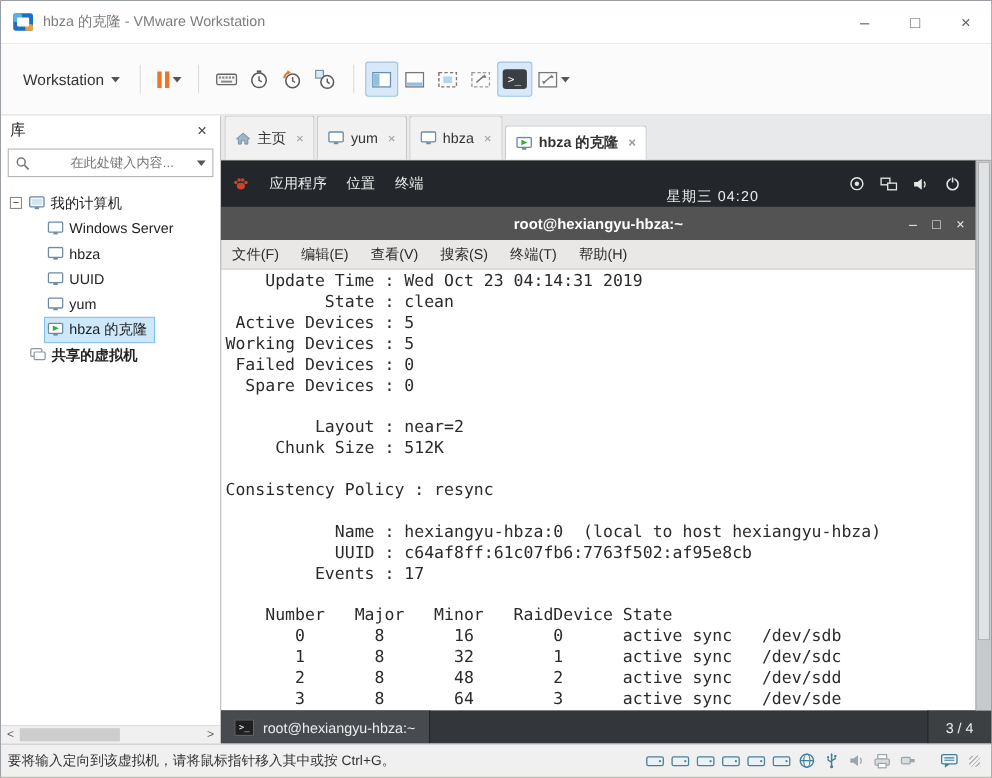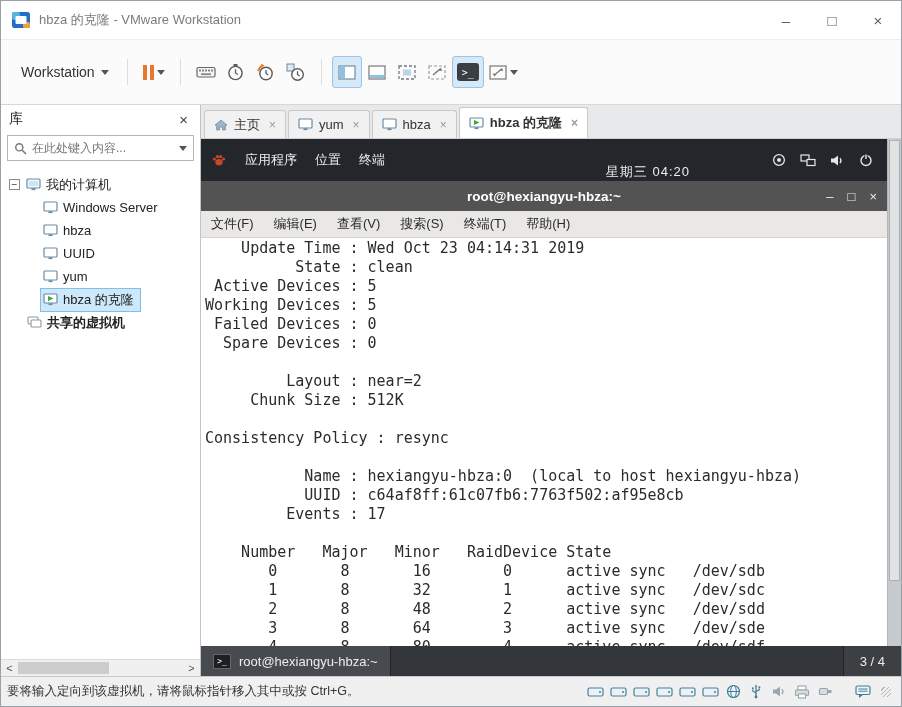--- a/index.html
+++ b/index.html
@@ -26,38 +26,38 @@
 
   
   .content { flex:1; display:flex; min-height:0; }
 
   
   .library { flex:0 0 200px; width:200px; border-right:1px solid #c3c3c3; display:flex; flex-direction:column; background:#fff; min-height:0; }
   .lib-header { flex:0 0 28px; display:flex; align-items:center; padding:0 8px; font-size:14px; color:#222; }
   .lib-header .hdr-label { flex:1; }
   .lib-close { color:#444; font-size:15px; padding:0 4px; }
   .lib-search { flex:0 0 26px; margin:2px 6px 8px 6px; border:1px solid #b5b5b5; display:flex; align-items:center; padding:0 6px; gap:5px; background:#fff; }
-  .lib-search input { border:none; outline:none; flex:1; min-width:0; font-size:12px; color:#555; font-family:"Liberation Sans",sans-serif; }
+  .lib-search input { border:none; outline:none; flex:1; min-width:0; font-size:12px; color:#555; font-family:"Liberation Sans",sans-serif;margin-left:32px; }
   .lib-tree { flex:1; overflow:hidden; padding-top:4px; }
   .tree-row { height:23px; display:flex; align-items:center; padding-left:8px; white-space:nowrap; }
   .tree-row .inner { display:inline-flex; align-items:center; gap:5px; padding:2px 6px 2px 2px; }
   .tree-row.child { padding-left:40px; }
   .tree-row .inner.selected { background:#cde8fa; outline:1px solid #7fc0e8; }
   .expander { width:11px; height:11px; border:1px solid #8a8a8a; background:#fff; display:inline-flex; align-items:center; justify-content:center; font-size:10px; line-height:1; color:#333; margin-right:4px; }
   .lib-hscroll { flex:0 0 17px; display:flex; align-items:stretch; background:#f0f0f0; border-top:1px solid #dcdcdc; }
   .scroll-arrow { width:17px; display:flex; align-items:center; justify-content:center; color:#555; font-size:11px; }
   .hscroll-track { flex:1; position:relative; }
   .hscroll-thumb { position:absolute; left:0; top:2px; bottom:2px; width:55%; background:#cdcdcd; }
 
   
   .main { flex:1; display:flex; flex-direction:column; min-width:0; min-height:0; }
 
   
   .tabs { flex:0 0 34px; background:#e7e9ea; display:flex; align-items:flex-end; padding-left:3px; gap:2px; border-bottom:1px solid #cfcfcf; }
-  .tab { height:28px; display:flex; align-items:center; gap:6px; padding:0 9px; background:#f1f1f1; border:1px solid #c9c9c9; border-bottom:none; border-radius:3px 3px 0 0; color:#333; font-size:13px; white-space:nowrap; }
+  .tab { height:40px; display:flex; align-items:center; gap:6px; padding:0 9px; background:#f1f1f1; border:1px solid #c9c9c9; border-bottom:none; border-radius:3px 3px 0 0; color:#333; font-size:13px; white-space:nowrap; }
   .tab.active { background:#fff; height:31px; font-weight:bold; }
   .tab-close { color:#9a9a9a; font-size:12px; margin-left:3px; }
 
   
   .vm { flex:1; display:flex; flex-direction:column; min-height:0; background:#3c3c3c; }
   .vm-body { flex:1; display:flex; min-height:0; }
   .vm-main { flex:1; display:flex; flex-direction:column; min-width:0; }
   .vm-topbar { flex:0 0 28px; background:#23262a; color:#ececec; display:flex; align-items:center; padding:0 10px; gap:18px; font-size:13px; }
   .vm-topbar .menu { cursor:default; }
   .vm-topbar .clock { margin-left:auto; letter-spacing:1px;margin-top:24px; }

